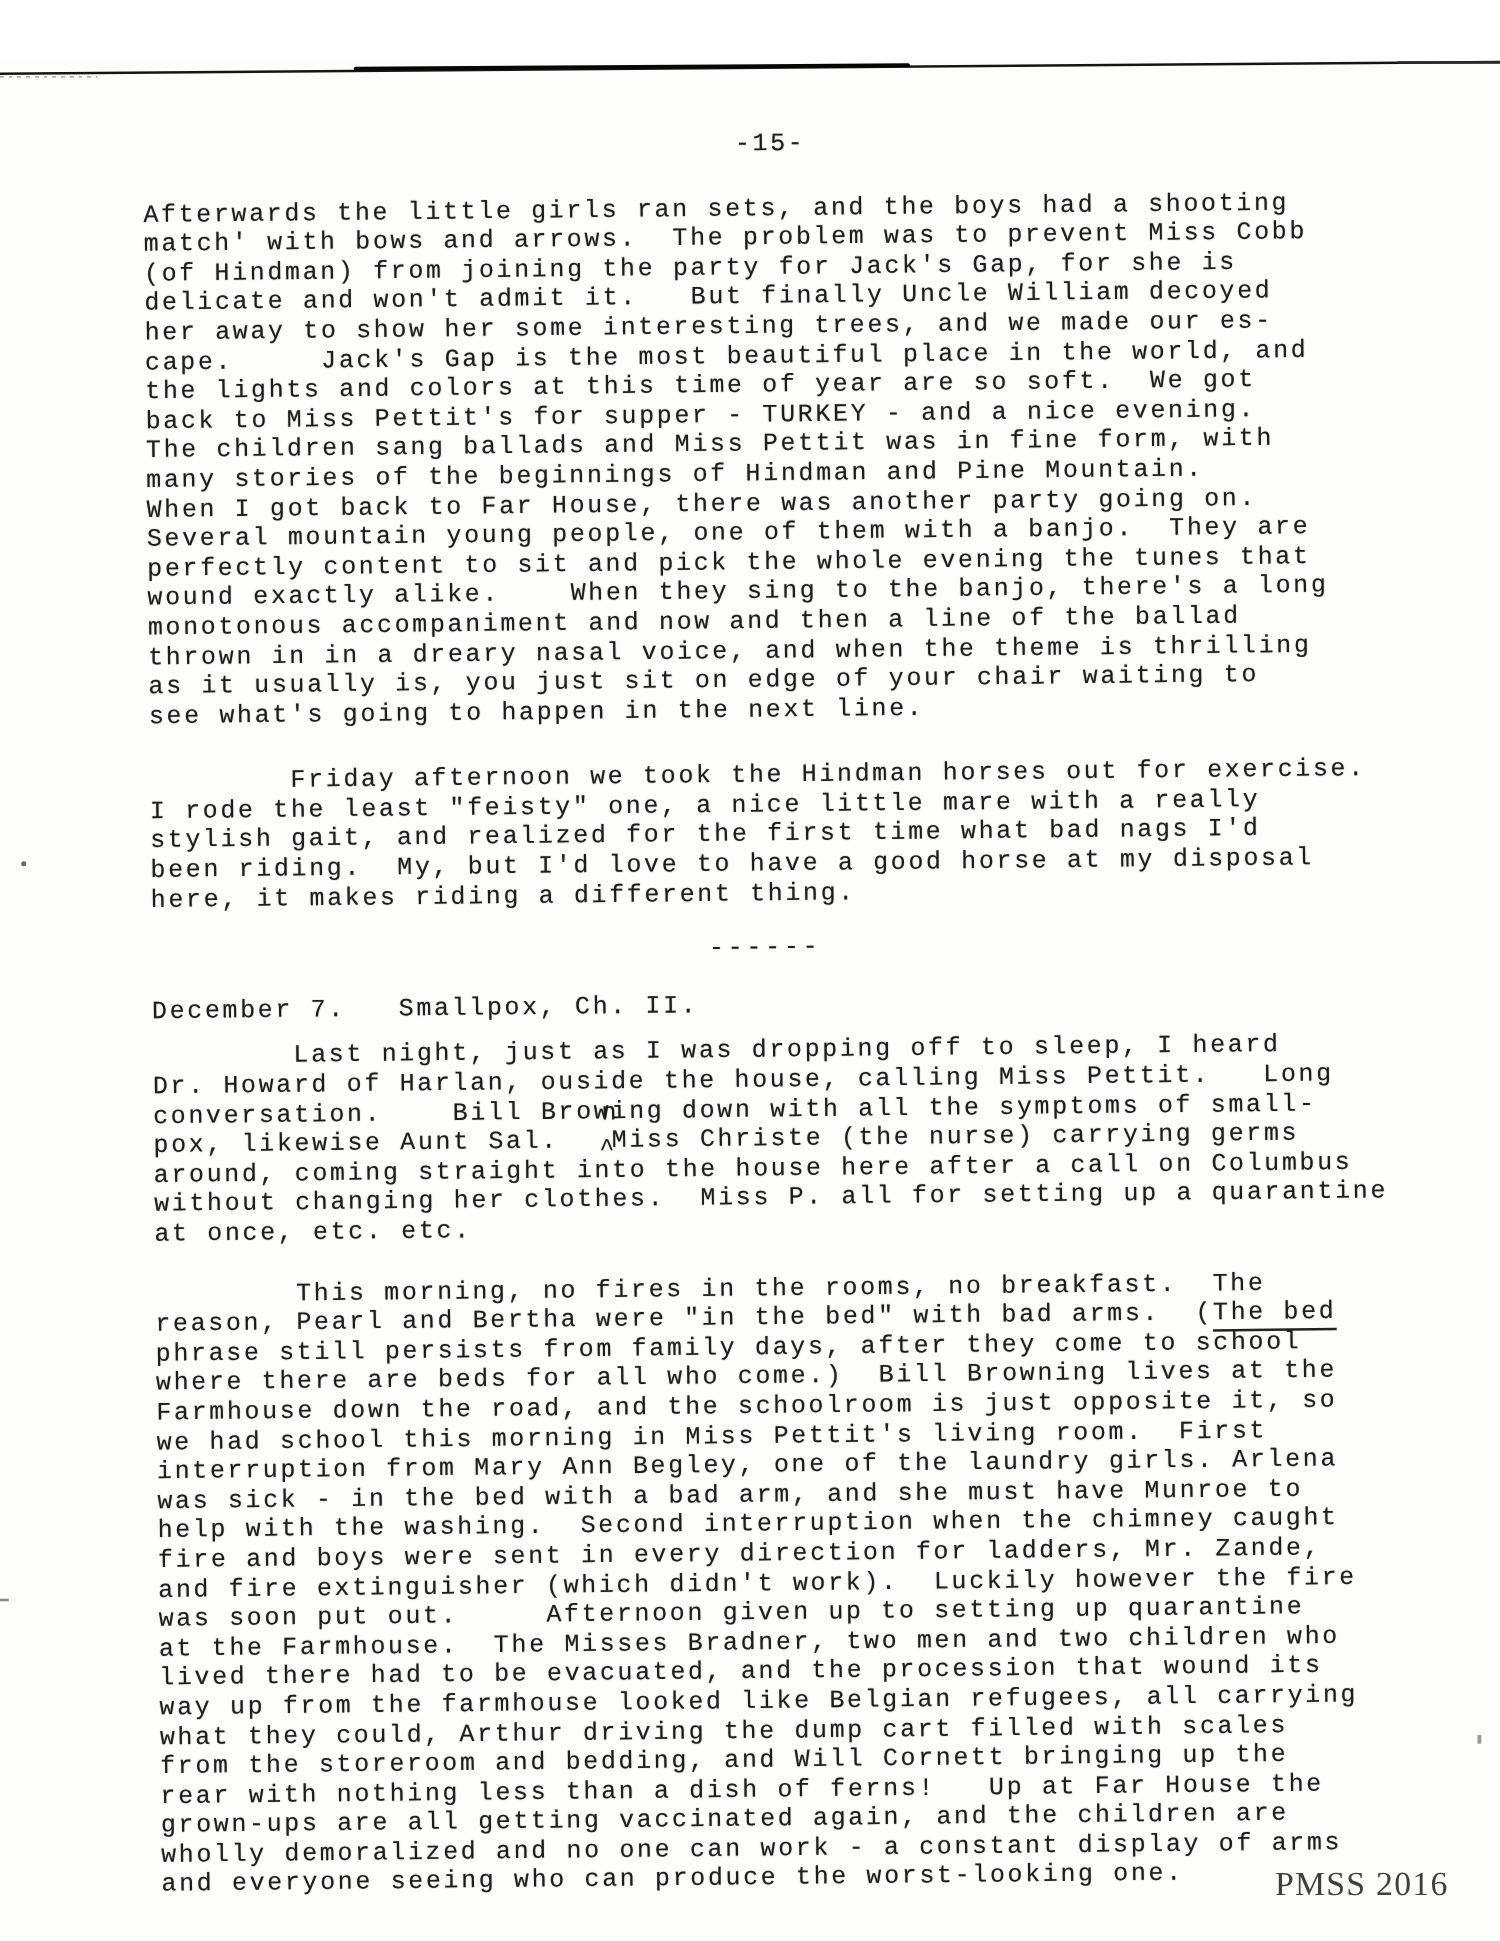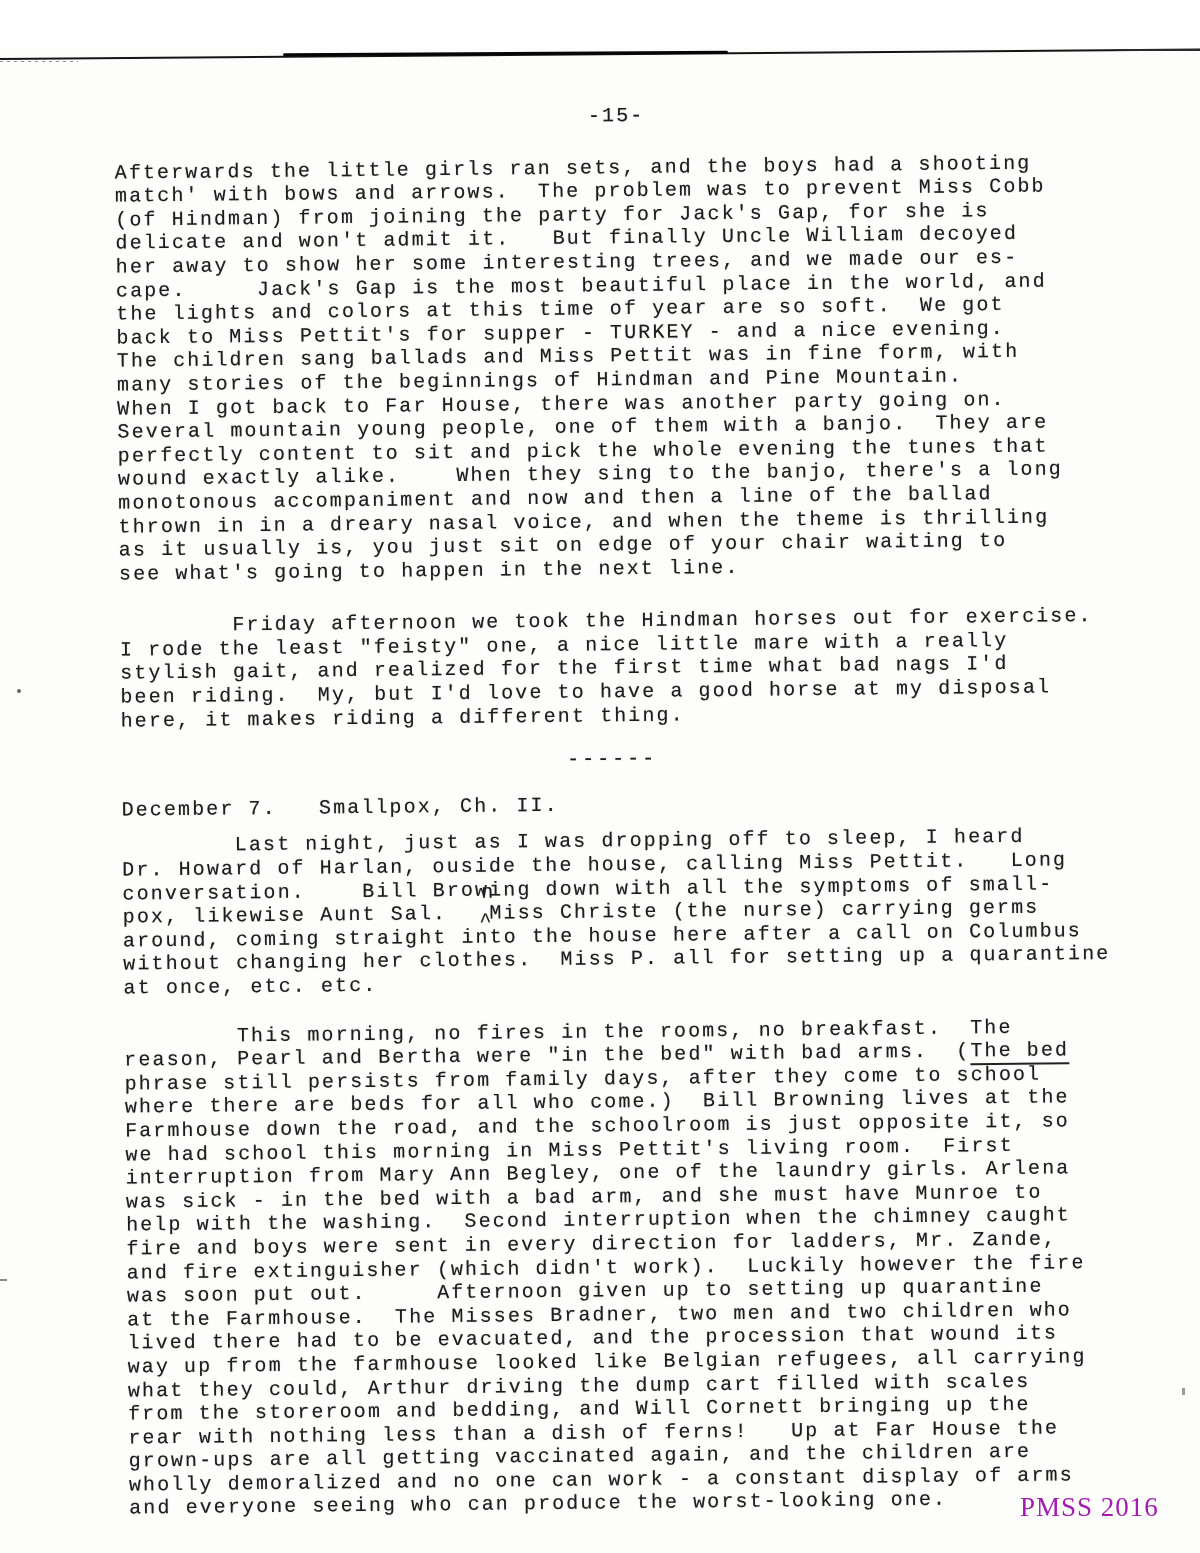--- a/index.html
+++ b/index.html
@@ -39,21 +39,21 @@
   
   .insert { position:relative; display:inline-block; width:0; overflow:visible; }
   .insert .above { position:absolute; left:-8px; top:-15px; }
   .insert .below { position:absolute; left:-10px; top:14px; }
 
   .uline { border-bottom:2px solid #222; padding-bottom:1px; }
 
   .watermark {
     position:absolute; left:1020px; top:1444px;
     font-family:"Liberation Serif", serif; font-size:27px;
-    color:#a21caf; letter-spacing:1px;
+    color:#404040; letter-spacing:1px;
   }
 </style>
 </head>
 <body>
 
 <div class="page">
 
   <div class="scan-a"></div>
   <div class="scan-b"></div>
   <div class="scan-c"></div>

